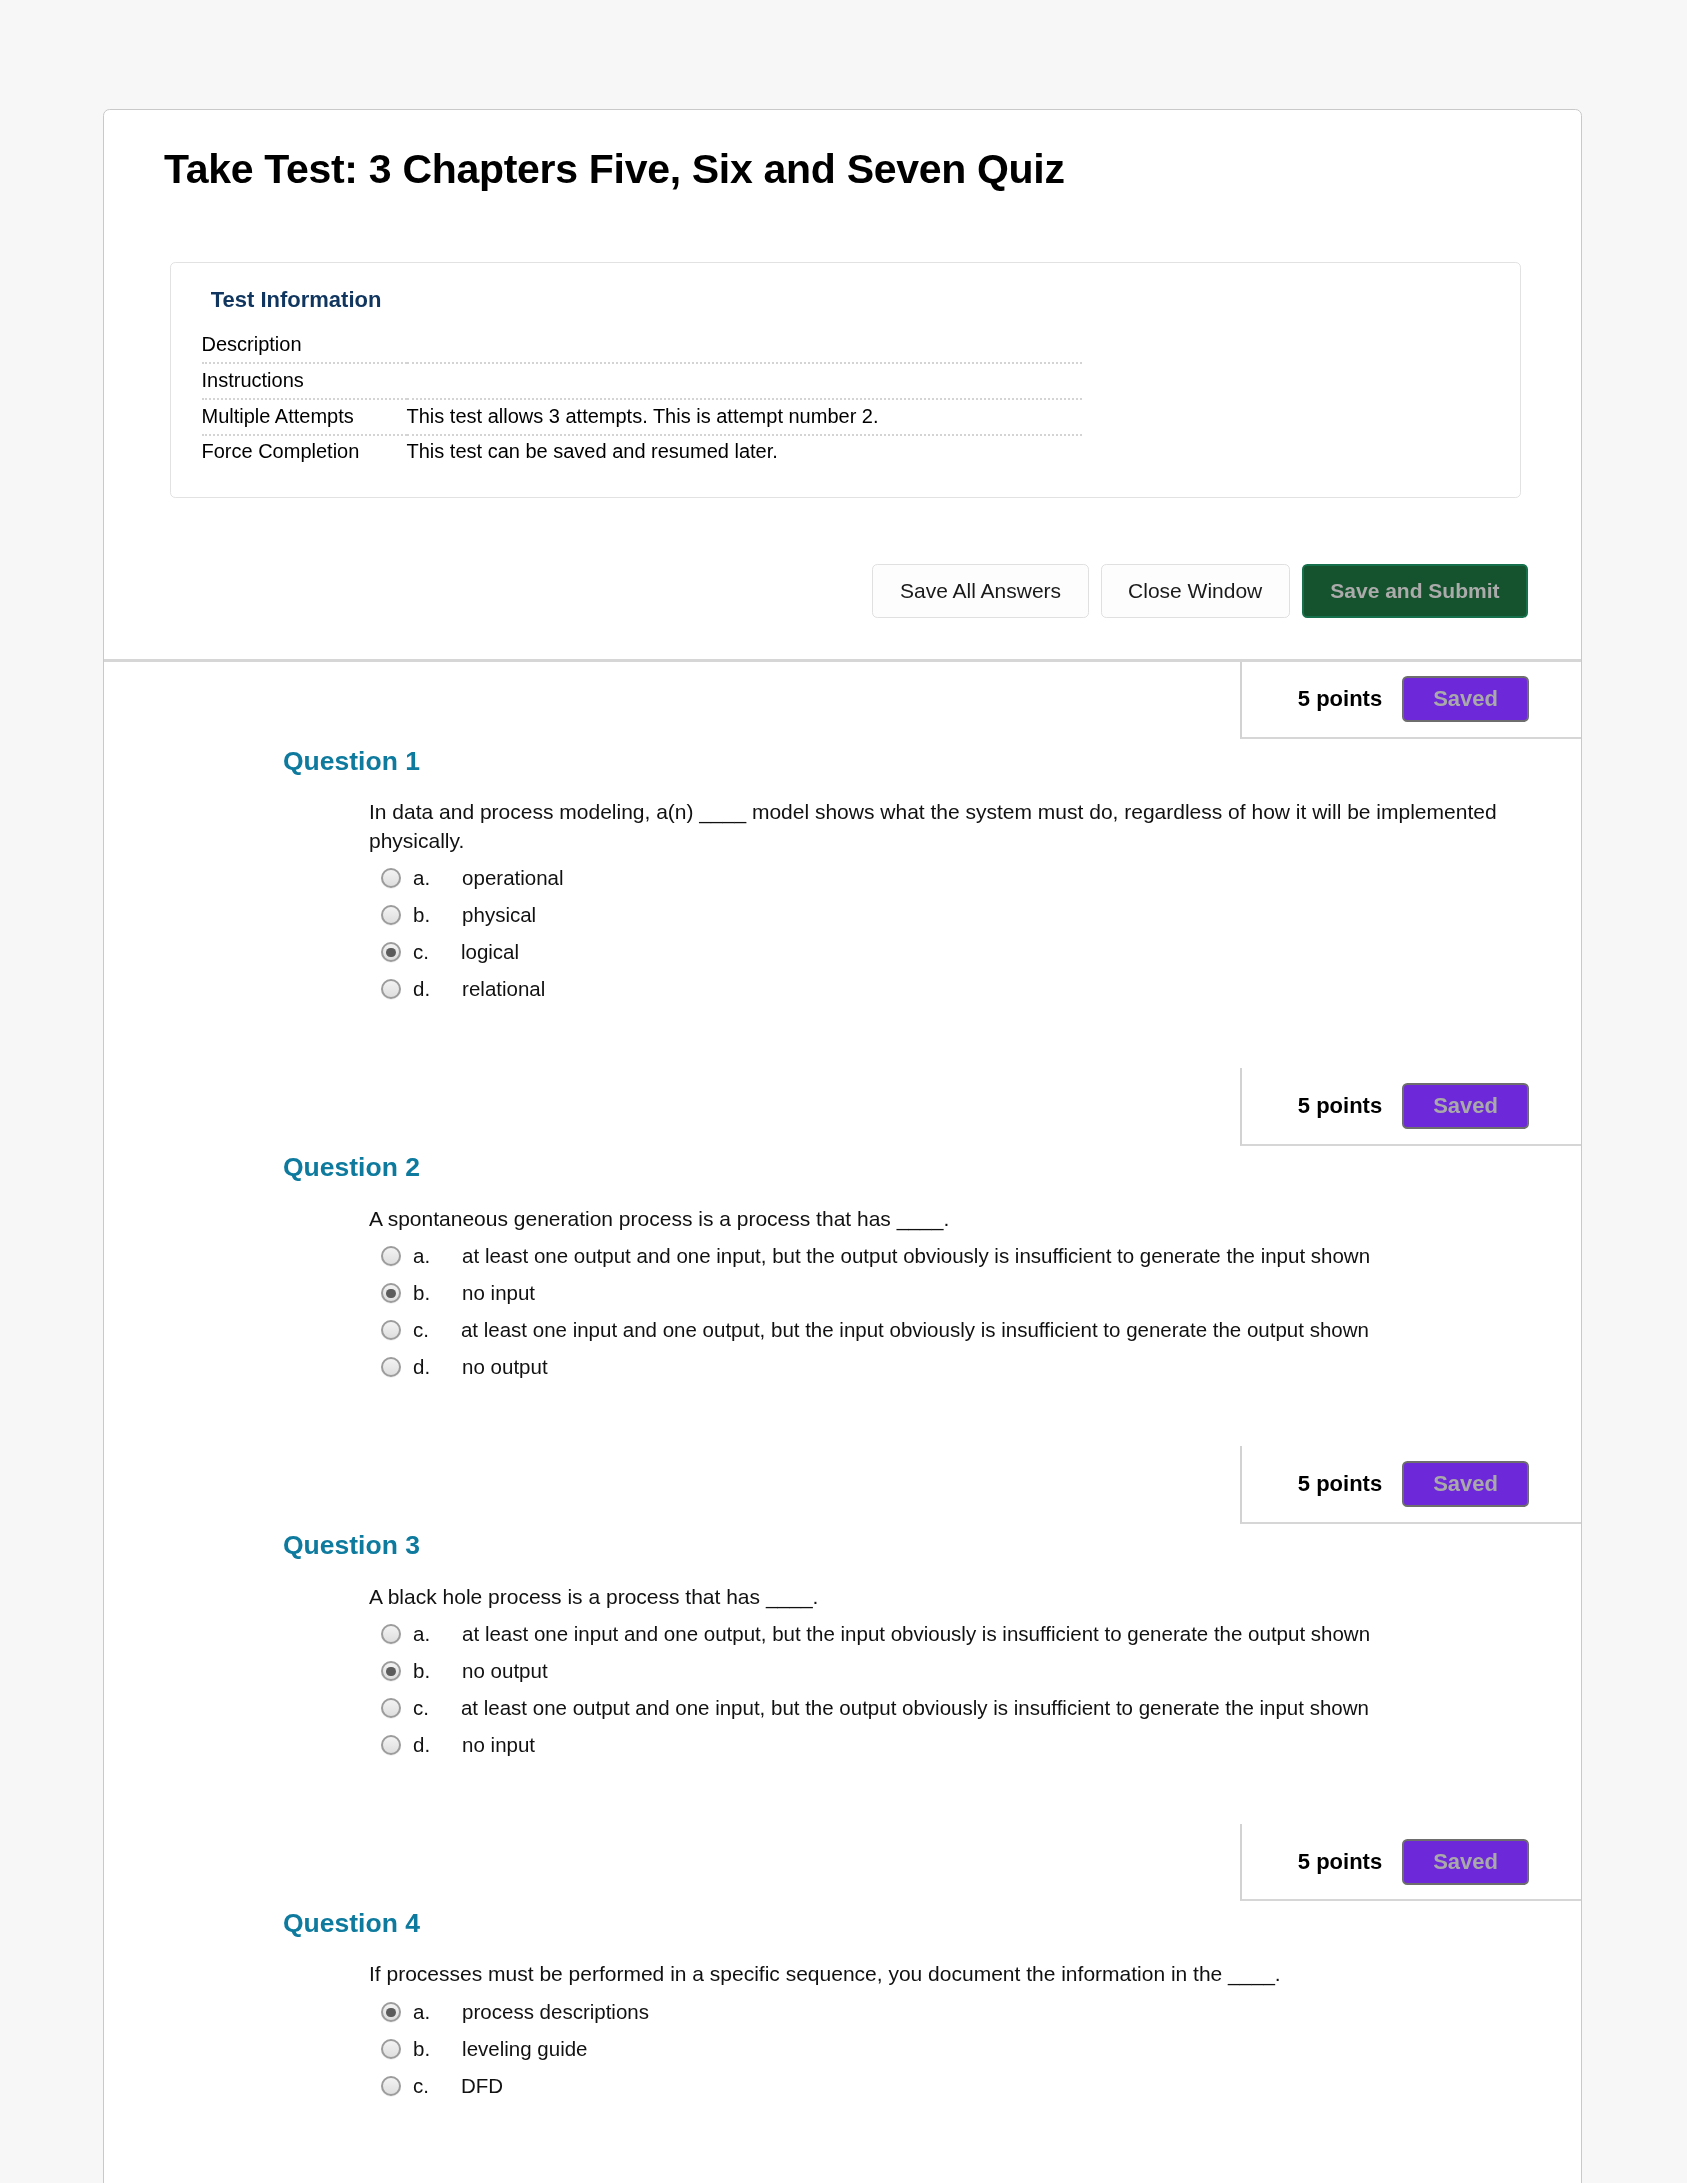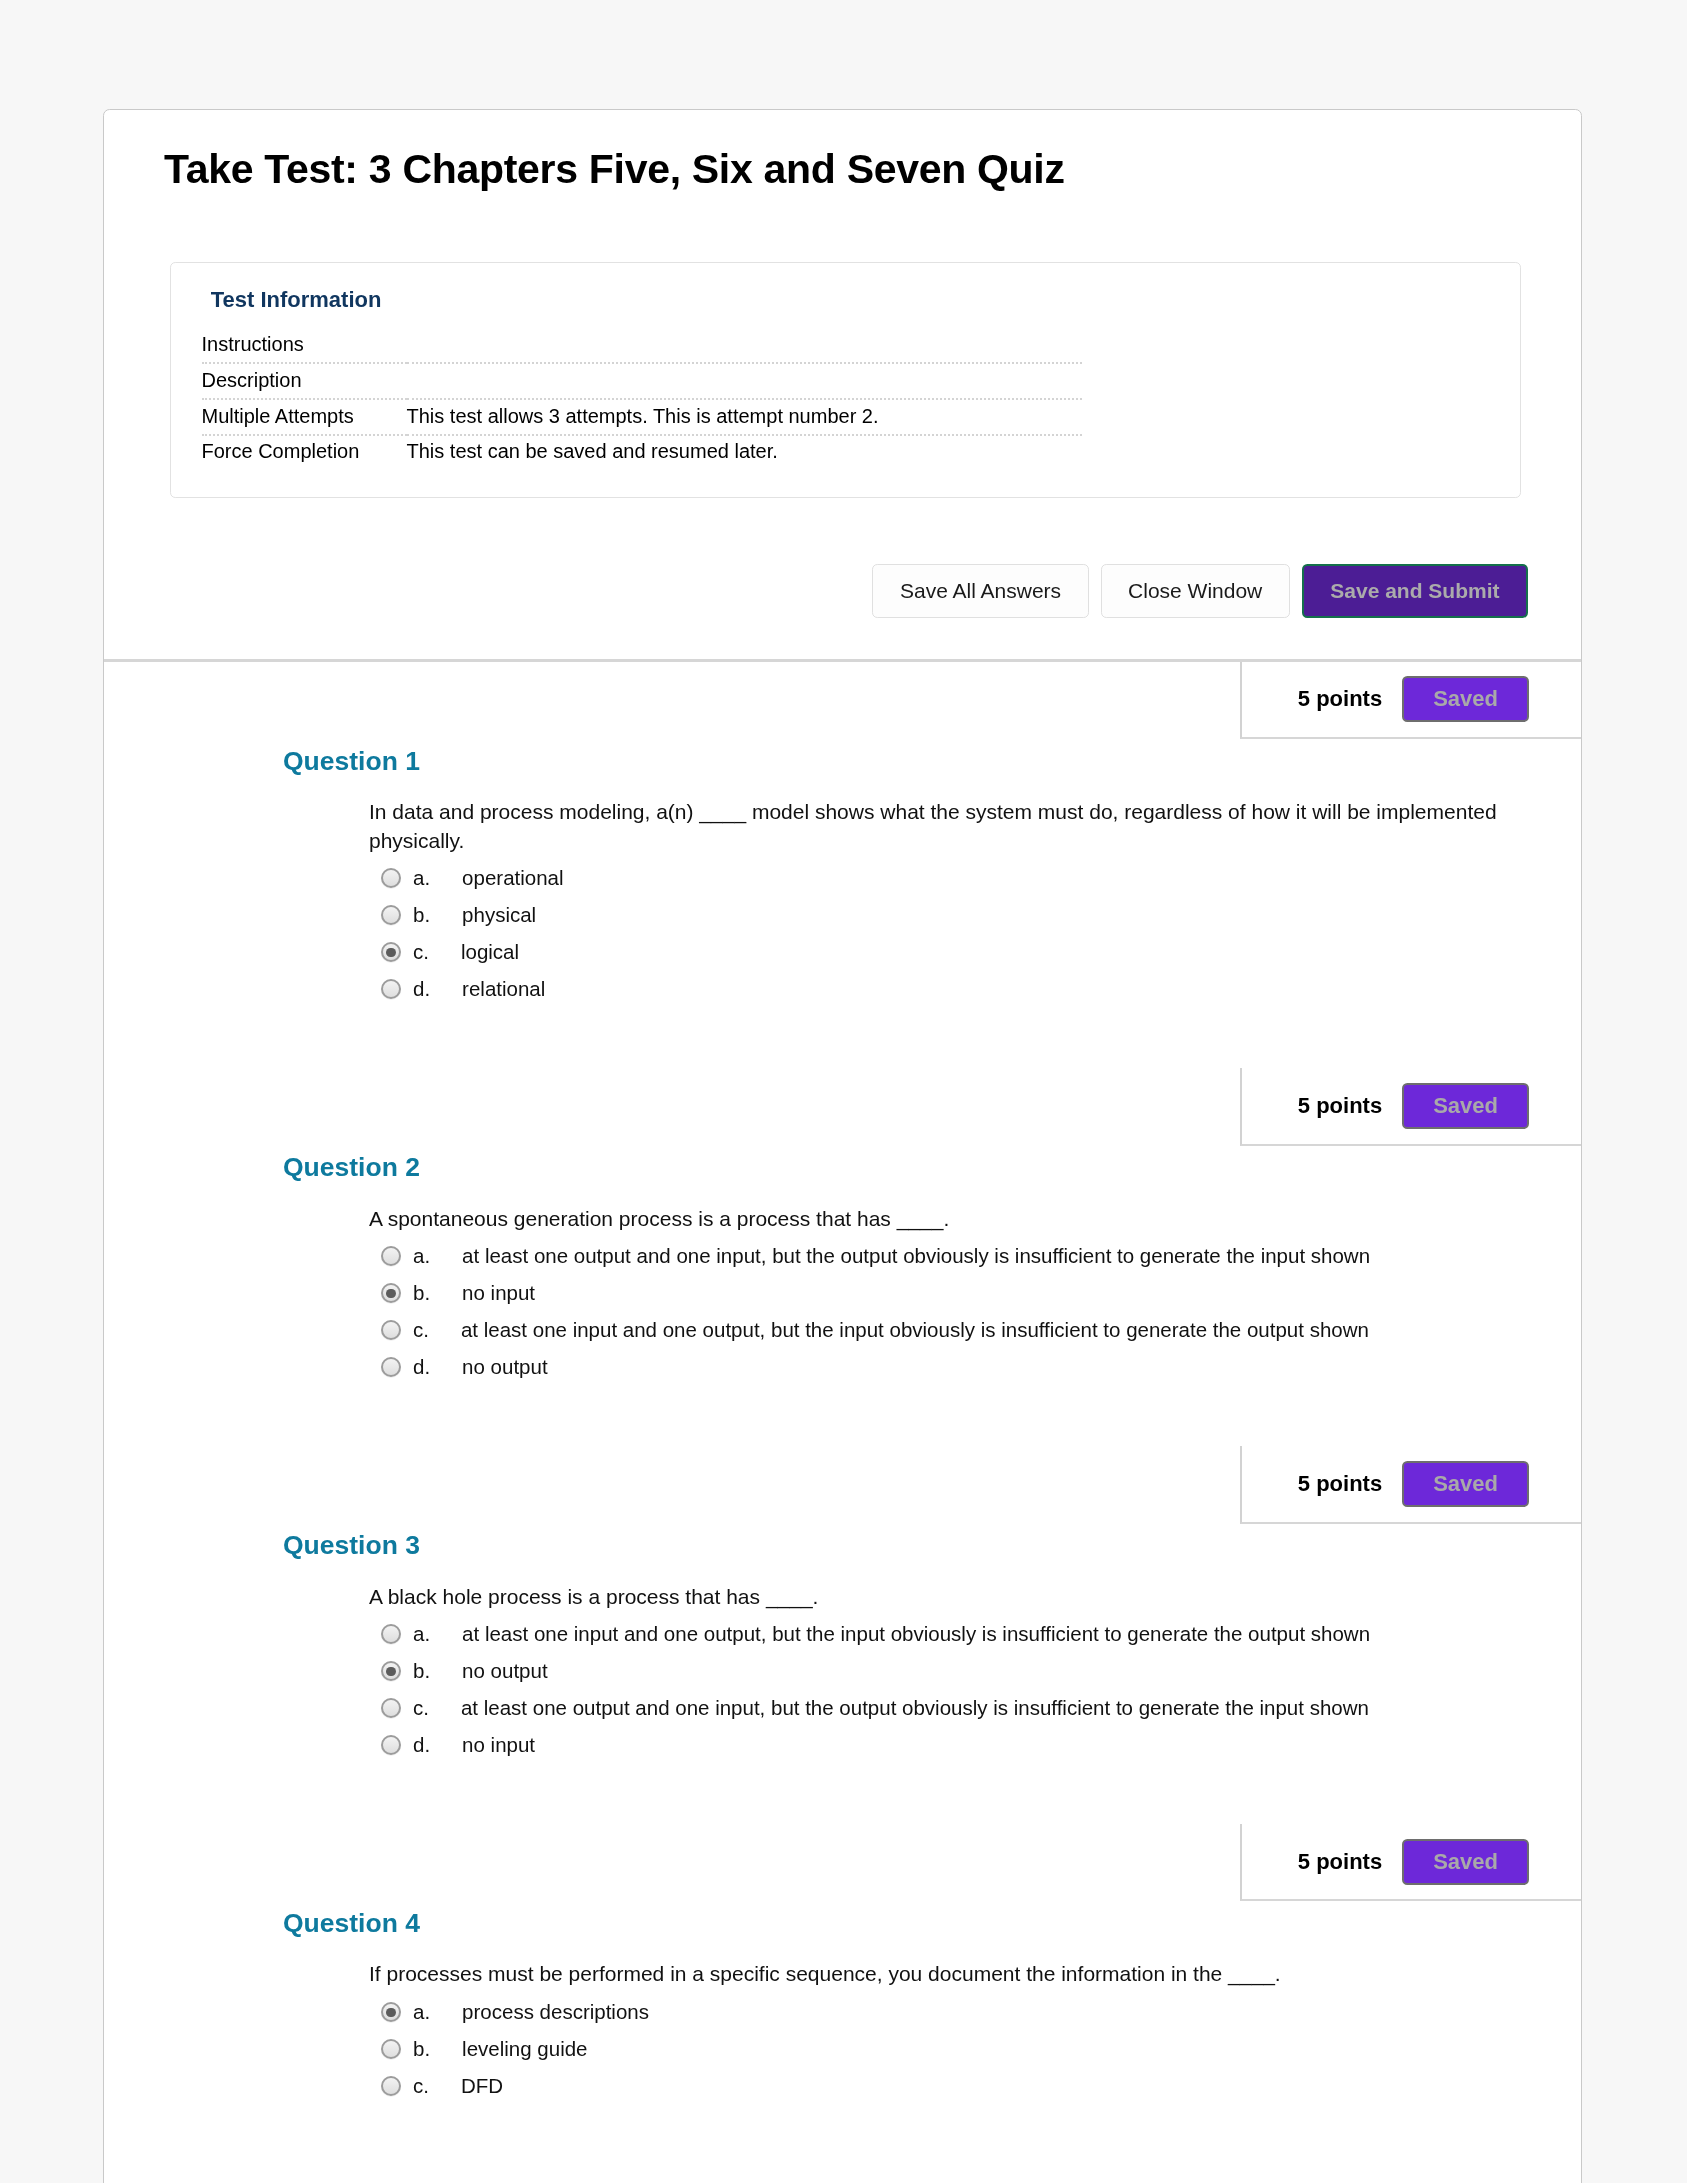--- a/index.html
+++ b/index.html
@@ -87,21 +87,21 @@
     border-radius:5.3px;
     padding:14.6px 26.5px;
     line-height:1.05;
     cursor:pointer;
     white-space:nowrap;
   }
   .btn-primary{
     border:2px solid #15704b;
     color:#ababab;
     font-weight:bold;
-    background:#4c1d95;
+    background:#14532d;
     padding:14px 26.5px;
   }
 
   .section-divider{
     height:2.6px;
     background:#d6d6d6;
     width:100%;
   }
 
   
@@ -208,25 +208,25 @@
 
   <div class="intro">
 
     <h1 class="page-title">Take Test: 3 Chapters Five, Six and Seven Quiz</h1>
 
     <div class="test-info-box">
       <div class="test-info-title">Test Information</div>
       <table class="info-table">
         <tbody>
             <tr>
-              <td class="info-label">Instructions</td>
+              <td class="info-label">Description</td>
               <td class="info-value"></td>
             </tr>
             <tr>
-              <td class="info-label">Description</td>
+              <td class="info-label">Instructions</td>
               <td class="info-value"></td>
             </tr>
             <tr>
               <td class="info-label">Multiple Attempts</td>
               <td class="info-value">This test allows 3 attempts. This is attempt number 2.</td>
             </tr>
             <tr>
               <td class="info-label">Force Completion</td>
               <td class="info-value">This test can be saved and resumed later.</td>
             </tr>

